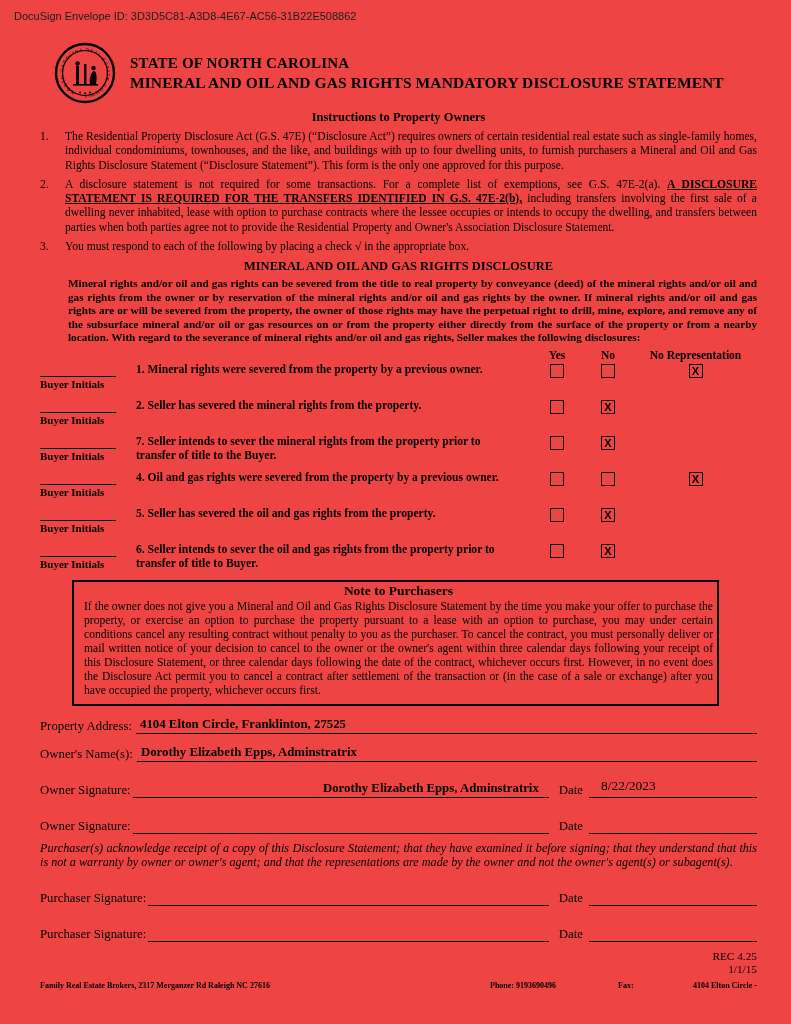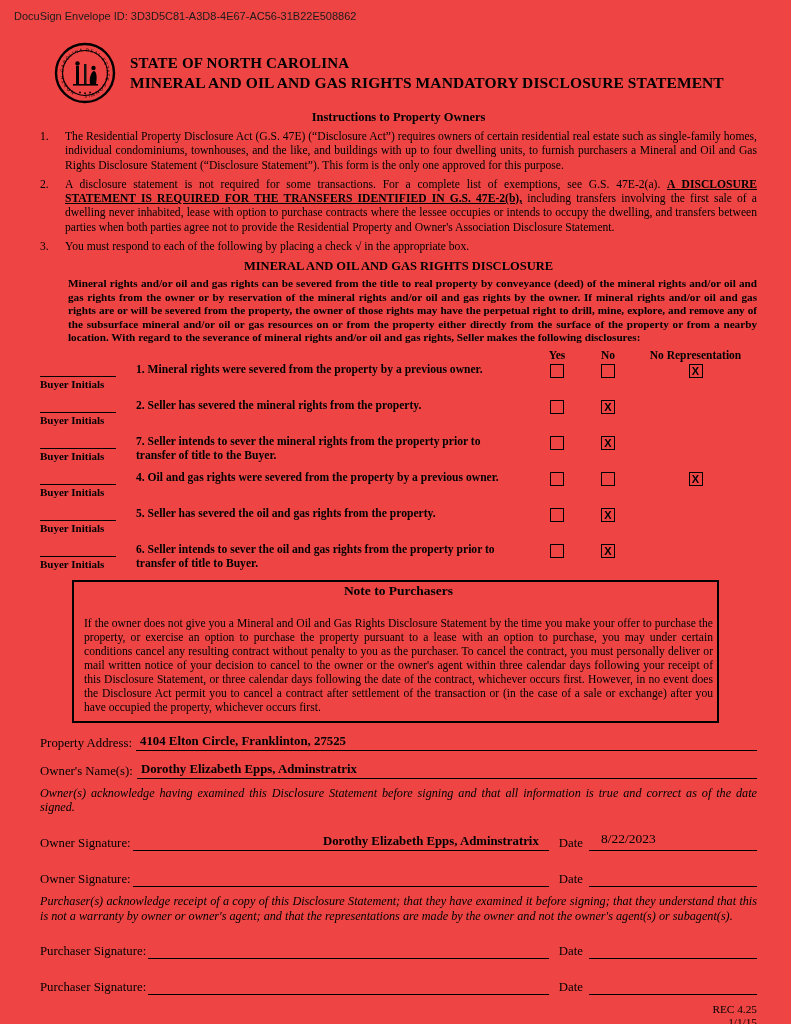--- a/index.html
+++ b/index.html
@@ -45,21 +45,21 @@
   .cbcell { text-align:center; }
   .cb {
     width:14px; height:14px; border:1.3px solid #000; margin:1px auto 0;
     font-family:"Liberation Sans", sans-serif; font-weight:bold; font-size:11px;
     line-height:12.5px; text-align:center;
   }
 
   
   .notebox { border:2px solid #000; margin:8px 38px 0 32px; padding:1px 4px 6px 10px; }
   .notebox .nb-title { text-align:center; font-weight:bold; font-size:13.5px; }
-  .notebox .nb-body { font-size:11.6px; line-height:13.9px; text-align:justify; margin-top:18px; }
+  .notebox .nb-body { font-size:11.6px; line-height:13.9px; text-align:justify; margin-top:1px; }
 
   
   .fieldline { display:flex; align-items:flex-end; font-size:12.8px; margin-top:11px; }
   .fieldline .flabel { white-space:nowrap; padding-right:4px; }
   .fieldline .fvalue { flex:1; border-bottom:1.3px solid #000; font-weight:bold; padding-left:4px; min-height:17px; }
 
   .ack { font-style:italic; font-size:12.2px; line-height:14.6px; text-align:justify; margin-top:7px; }
 
   
   .sigrow { display:flex; align-items:flex-end; margin-top:15px; font-size:12.8px; }
@@ -261,21 +261,20 @@
 
     <div class="fieldline">
       <span class="flabel">Property Address:</span>
       <span class="fvalue">4104 Elton Circle, Franklinton,   27525</span>
     </div>
     <div class="fieldline">
       <span class="flabel">Owner's Name(s):</span>
       <span class="fvalue">Dorothy  Elizabeth Epps, Adminstratrix</span>
     </div>
 
-    <div class="ack">Owner(s) acknowledge having examined this Disclosure Statement before signing and that all information is true and  correct as of the date signed.</div>
 
     <div class="sigrow">
       <span class="slabel">Owner Signature:</span>
       <span class="sfield">
         <span class="pname">Dorothy  Elizabeth Epps, Adminstratrix</span>
       </span>
       <span class="dlabel">Date</span>
       <span class="dfield">
         <span class="dvalue">8/22/2023</span>
       </span>

